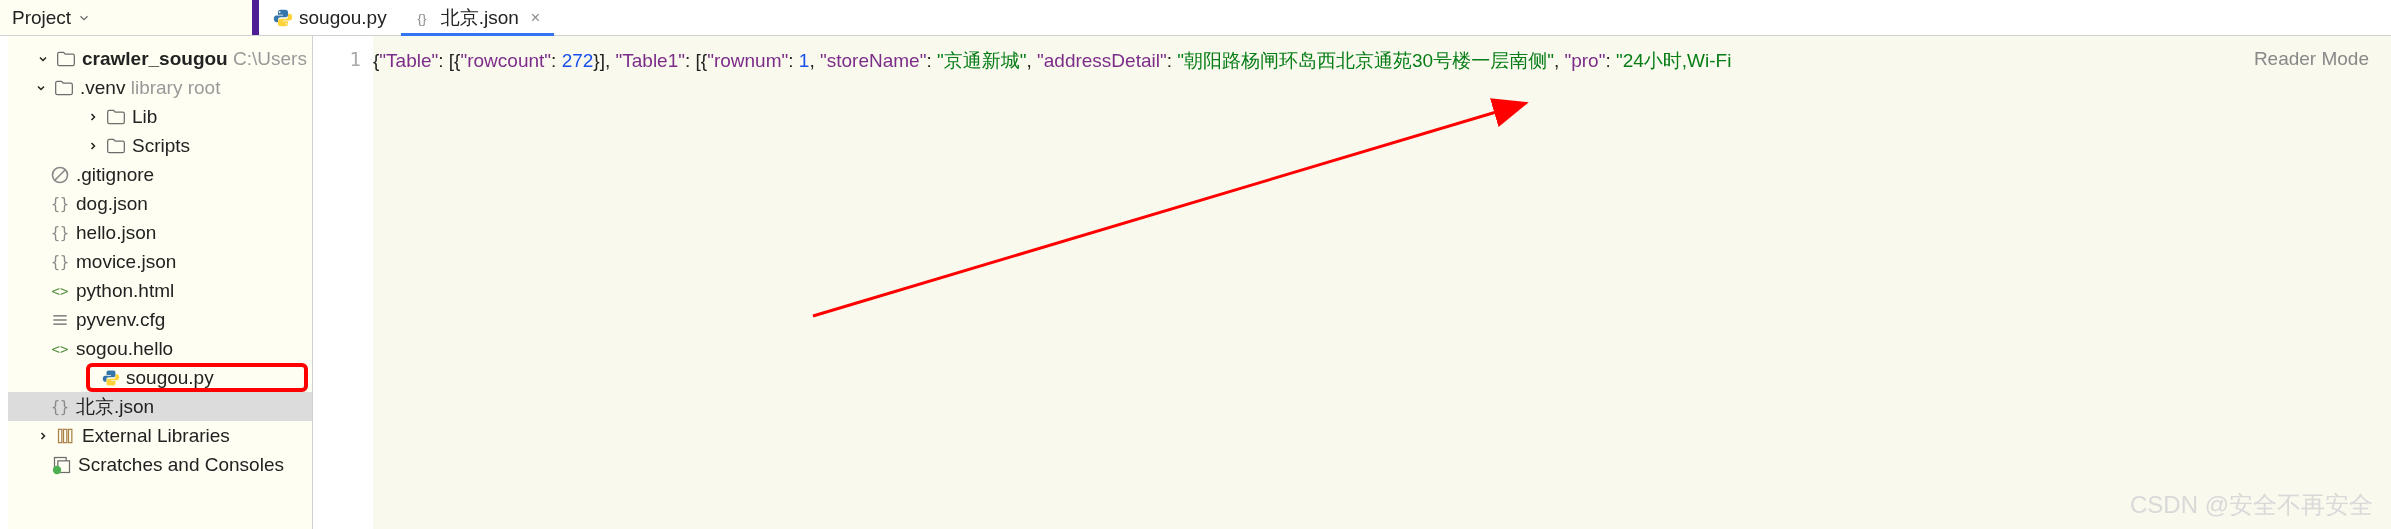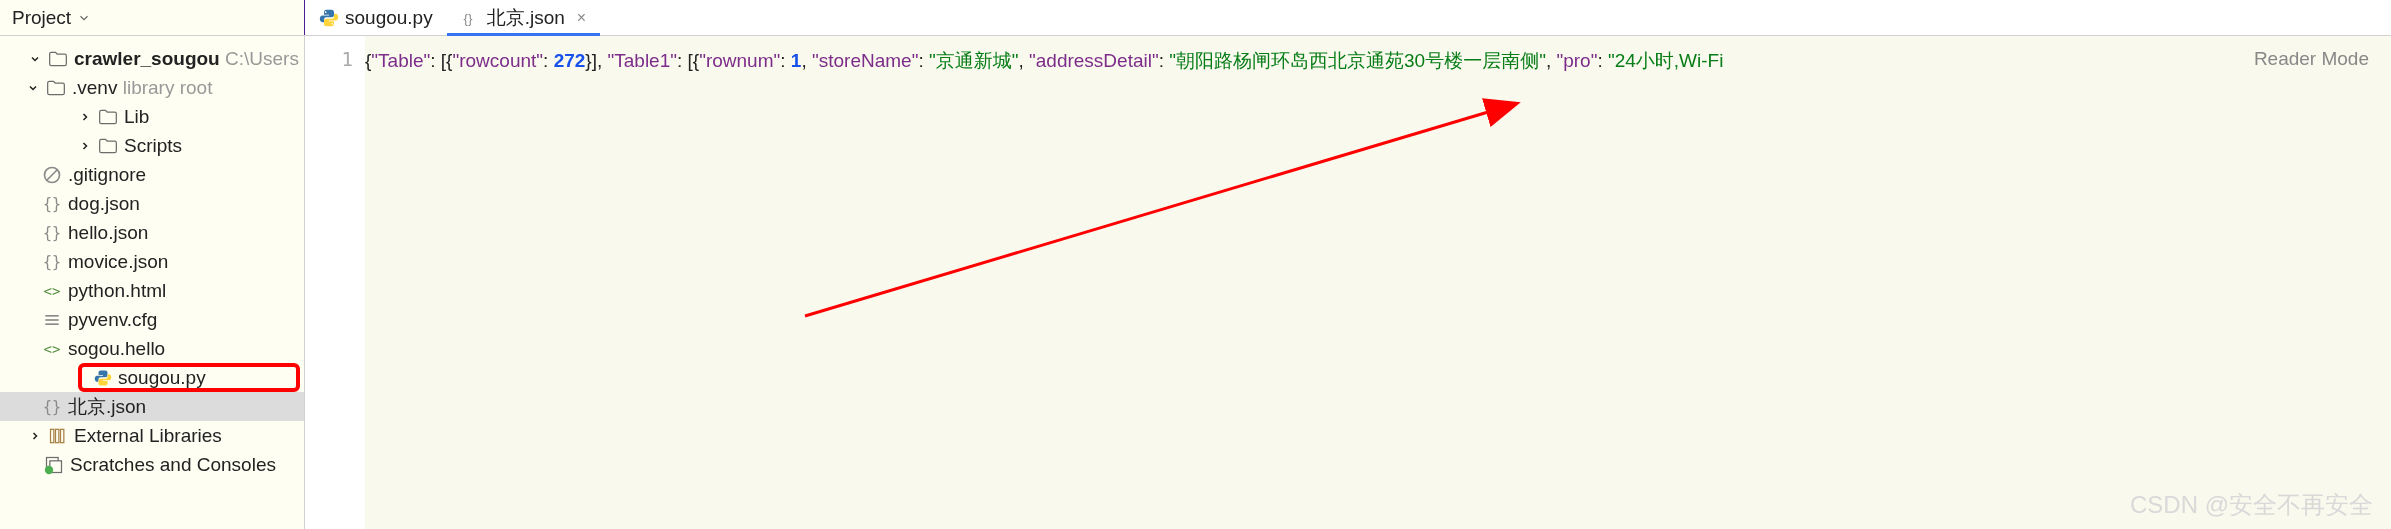--- a/index.html
+++ b/index.html
@@ -1,34 +1,34 @@
 <!DOCTYPE html>
 <html><head>
   <meta charset="utf-8">
   <style>
     * { margin: 0; padding: 0; box-sizing: border-box; font-family: -apple-system, BlinkMacSystemFont, "Segoe UI", Arial, sans-serif; }
     body { width: 2391px; height: 529px; display: flex; flex-direction: column; background: #fff; color: #222; position: relative; }
     
     .top-row { height: 36px; display: flex; align-items: stretch; border-bottom: 1px solid #d1d1d1; }
-    .sidebar-header { width: 305px; background: #fffef2; display: flex; align-items: center; padding-left: 12px; gap: 6px; border-right: 1px solid #4c1d95; }
+    .sidebar-header { width: 259px; background: #fffef2; display: flex; align-items: center; padding-left: 12px; gap: 6px; border-right: 7px solid #4c1d95; }
     .sidebar-header .label { font-size: 19px; color: #222; }
     .chevron-down { width: 14px; height: 14px; }
     
     .tabs { display: flex; align-items: stretch; background: #fff; }
     .tab { display: flex; align-items: center; gap: 6px; padding: 0 14px; font-size: 19px; position: relative; }
     .tab.inactive { background: #fff; }
     .tab.active { background: #fff; }
     .tab.active::after { content: ""; position: absolute; left: 0; right: 0; bottom: -1px; height: 3px; background: #3574f0; }
     .tab .close { font-size: 16px; color: #8a8a8a; margin-left: 6px; }
     
     .icon-py { width: 20px; height: 20px; }
     .icon-json { width: 20px; height: 20px; }
     
     .main-row { flex: 1; display: flex; min-height: 0; }
-    .sidebar { width: 305px; background: #fffef2; border-right: 1px solid #d1d1d1; padding-top: 8px; font-size: 19px; overflow: hidden; }
+    .sidebar { width: 305px; background: #fffef2; border-right: 1px solid #d1d1d1; padding-top: 8px; font-size: 19px; overflow: hidden; margin-left: 8px; }
     .tree-row { display: flex; align-items: center; height: 29px; padding-left: 12px; gap: 6px; white-space: nowrap; }
     .tree-row .chev { width: 14px; height: 14px; display: inline-flex; align-items: center; justify-content: center; }
     .tree-row .chev svg { width: 12px; height: 12px; }
     .tree-label { color: #222; }
     .tree-label .gray { color: #999; }
     .indent-1 { padding-left: 28px; }
     .indent-2 { padding-left: 26px; }
     .indent-3 { padding-left: 78px; }
     .indent-3-noarrow { padding-left: 42px; }
     .selected-row { background: #dcdcdc; }
@@ -36,21 +36,21 @@
     
     .folder-icon { width: 20px; height: 20px; }
     .file-icon { width: 20px; height: 20px; display: inline-flex; align-items: center; justify-content: center; }
     
     .editor { flex: 1; display: flex; position: relative; }
     .gutter { width: 60px; display: flex; flex-direction: column; align-items: flex-end; padding-top: 12px; padding-right: 12px; }
     .line-num { color: #aaa; font-family: Menlo, Consolas, monospace; font-size: 19px; }
     .code { flex: 1; padding-top: 12px; font-family: Menlo, Consolas, monospace; font-size: 19px; white-space: pre; color: #222; background: #faf9ed; }
     .code-line { display: inline-block; background: #faf9ed; }
     .key { color: #7c2d8a; }
-    .num { color: #1750eb; font-weight: bold; }
+    .num { color: #1750eb; }
     .str { color: #067d17; }
     .punct { color: #222; }
     
     .reader { position: absolute; right: 22px; top: 12px; color: #888; font-size: 19px; text-align: right; }
     .watermark { position: absolute; right: 18px; bottom: 8px; color: #d9d9d9; font-size: 24px; }
     
     .arrow-overlay { position: absolute; left: 480px; top: 50px; pointer-events: none; }
   </style>
 </head>
 <body>

